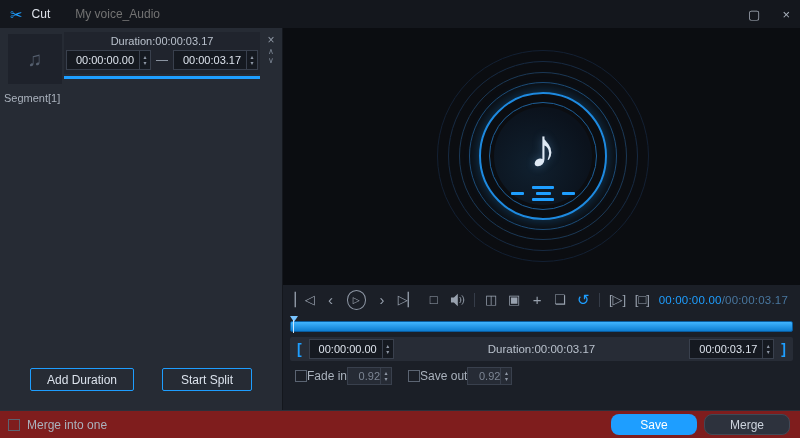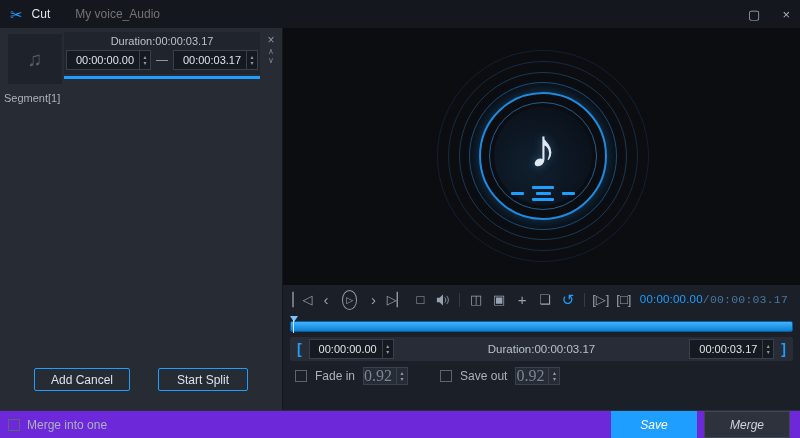--- a/index.html
+++ b/index.html
@@ -76,53 +76,53 @@
   .toolbar { position:absolute; top:257px; left:0; right:0; height:29px;
     display:flex; align-items:center; padding:0 12px; gap:9px; color:#98a1ae; }
   .tbi { font-size:13px; line-height:1; cursor:pointer; color:#98a1ae; display:flex; align-items:center; justify-content:center; min-width:14px; }
   .tbi.small { font-size:15px; }
   .play-circle { width:20px; height:20px; border:1px solid #8f98a6; border-radius:50%;
     display:flex; align-items:center; justify-content:center; font-size:9px; cursor:pointer; color:#aeb6c2; }
   .tb-sep { width:1px; height:14px; background:#353c48; }
   .tbi.accent { color:#1e9eff; font-size:15px; }
   .tb-time { margin-left:auto; font-size:11.5px; letter-spacing:.2px; }
   .tb-time .cur { color:#1e9eff; }
-  .tb-time .tot { color:#49779f;font-family:Liberation Mono, monospace; }
+  .tb-time .tot { color:#49779f; }
 
   
   .timeline { position:absolute; top:288px; left:7px; right:7px; height:18px; }
   .playhead { position:absolute; left:0; top:0; width:0; height:0; z-index:2;
     border-left:4px solid transparent; border-right:4px solid transparent; border-top:6px solid #79c4ff; }
   .playhead-line { position:absolute; left:3px; top:4px; width:1px; height:13px; background:#cfe7fb; z-index:2; }
   .track { position:absolute; top:5px; left:0; right:0; height:11px; border-radius:2px;
     background:linear-gradient(#3fb4ff,#0e7ed2); border:1px solid #0a5c9e; cursor:pointer; }
 
   
   .trim-row { position:absolute; top:309px; left:7px; right:7px; height:24px;
     background:#272c36; border-radius:2px; display:flex; align-items:center; gap:7px; padding:0 7px; }
   .bracket { color:#1e9eff; font-size:14px; font-weight:bold; }
   .trim-btn { width:108px; height:19px; background:#333946; color:#1e9eff; font-size:12px;
     display:flex; align-items:center; justify-content:center; border-radius:2px; cursor:pointer; }
   .trim-duration { flex:1; text-align:center; color:#b9c1cc; font-size:11.5px; }
 
   
-  .fade-row { position:absolute; top:338px; left:12px; height:20px; display:flex; align-items:center; gap:8px; }
+  .fade-row { position:absolute; top:338px; left:12px; height:20px; display:flex; align-items:center; gap:0; }
   .checkbox { width:12px; height:12px; border:1px solid #5b6472; background:transparent; cursor:pointer; }
   .fade-label { color:#aab2bd; font-size:12px; }
   .fade-input { height:18px; background:#262b35; border:1px solid #39404d; display:flex; align-items:center; }
   .fade-input input { border:none; outline:none; background:transparent; color:#7d8694;
-    font-size:16px; width:32px; text-align:left; font-family:Liberation Serif, serif; }
+    font-size:11px; width:32px; text-align:right; font-family:Liberation Sans, sans-serif; }
   .fade-gap { width:16px; }
 
   
-  .footer { position:absolute; bottom:0; left:0; right:0; height:28px; background:#6d28d9;
+  .footer { position:absolute; bottom:0; left:0; right:0; height:28px; background:#7f1d1d;
     border-top:1px solid #2b303a; display:flex; align-items:center; padding:0 8px; gap:7px; }
   .footer-label { color:#aab2bd; font-size:12px; }
-  .btn { height:27px; width:86px; border-radius:0; font-size:12px; display:flex;
-    align-items:center; justify-content:center; cursor:pointer;font-style:italic; }
+  .btn { height:21px; width:86px; border-radius:8px; font-size:12px; display:flex;
+    align-items:center; justify-content:center; cursor:pointer; }
   .btn-save { margin-left:auto; background:#1e9eff; color:#ffffff; }
   .btn-cancel { background:#2d323d; border:1px solid #414855; color:#ccd3dd; margin-right:2px; }
 </style>
 </head>
 <body>
 
 <div class="window">
 
   <div class="titlebar">
     <span class="scissors">✂</span>
@@ -163,21 +163,21 @@
 
     <div class="seg-side">
       <span class="x">×</span>
       <span class="chev">∧</span>
       <span class="chev">∨</span>
     </div>
 
     <div class="seg-label">Segment[1]</div>
 
     <div class="left-buttons">
-      <div class="ghost-btn">Add Cancel</div>
+      <div class="ghost-btn">Add Duration</div>
       <div class="ghost-btn">Start Split</div>
     </div>
   </div>
 
   <div class="right-panel">
 
     <div class="preview">
       <div class="viz">
         <div class="ring r1"></div>
         <div class="ring r2"></div>

